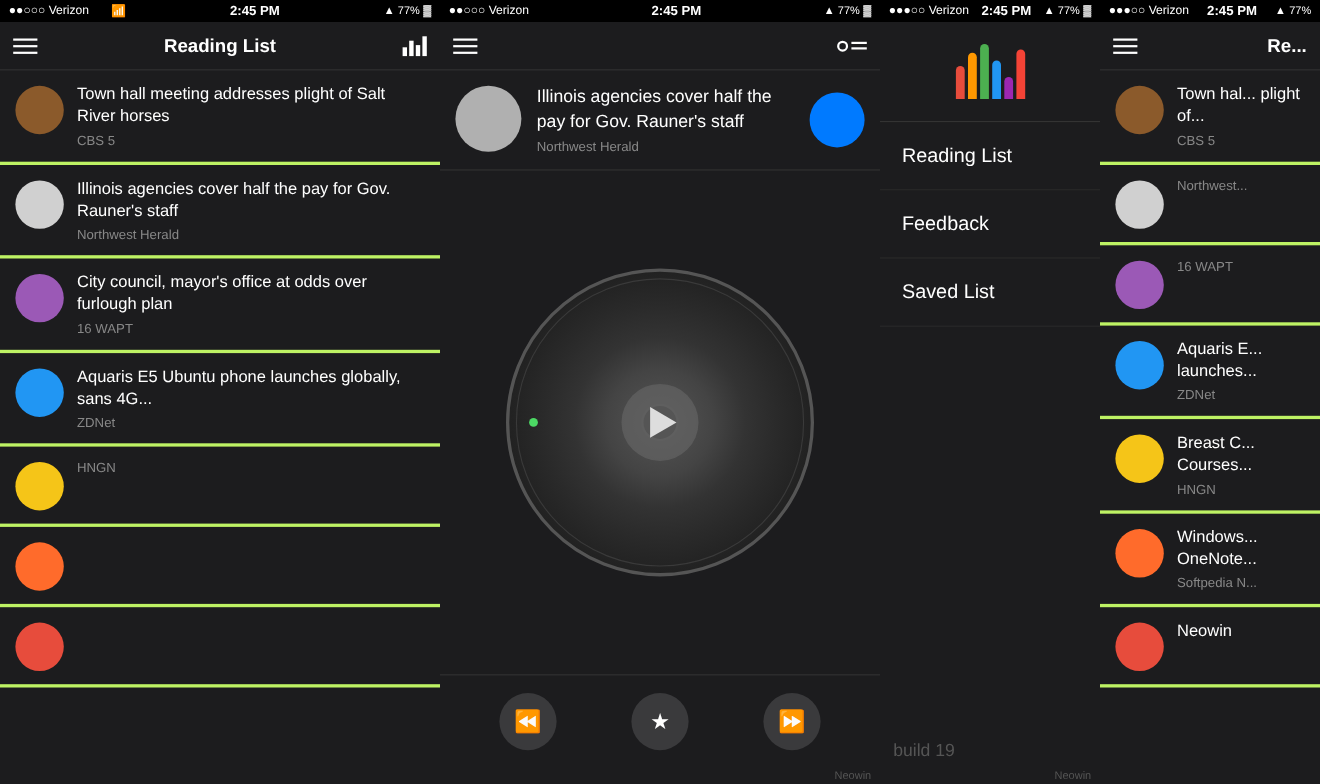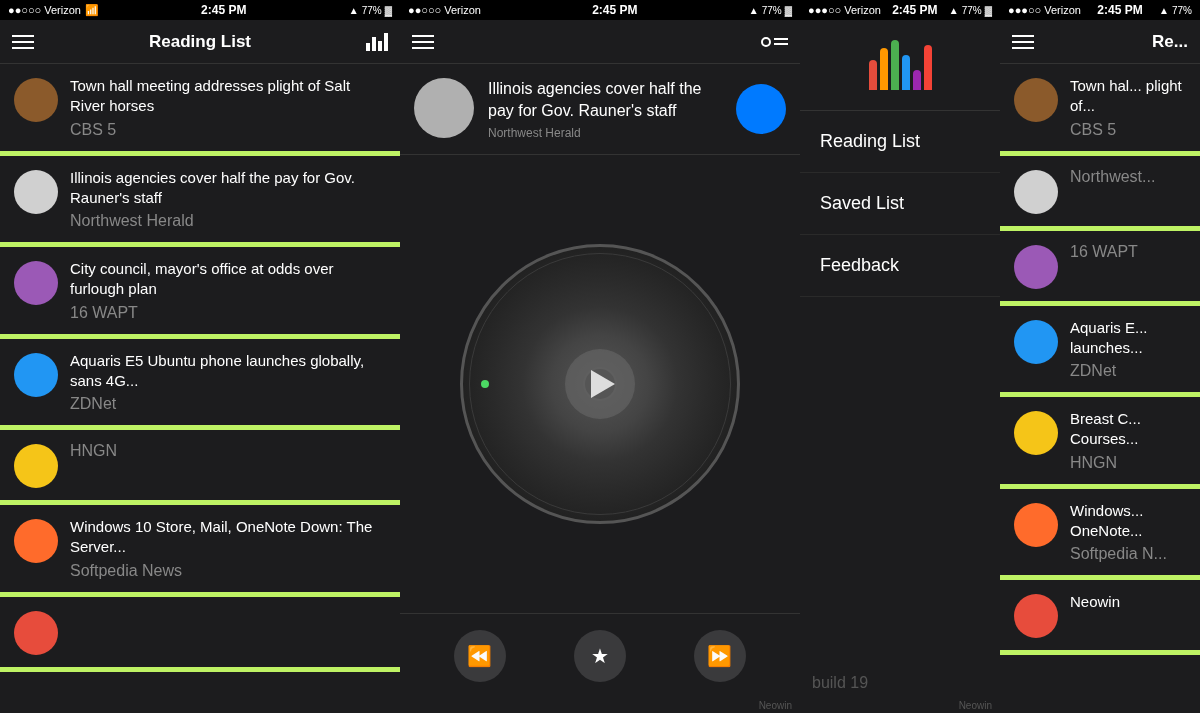--- a/index.html
+++ b/index.html
@@ -28,21 +28,21 @@
       display: flex;
       align-items: center;
       justify-content: space-between;
       padding: 0 8px;
       font-size: 11px;
       font-weight: 500;
       background: #000;
       color: #fff;
       flex-shrink: 0;
     }
-    .status-left { display: flex; align-items: center; gap: 4px; }
+    .status-left { display: flex; align-items: center; gap: 20px; }
     .status-center { font-weight: 600; font-size: 12px; }
     .status-right { display: flex; align-items: center; gap: 3px; font-size: 10px; }
 
     
     .nav-bar {
       height: 44px;
       display: flex;
       align-items: center;
       justify-content: space-between;
       padding: 0 12px;
@@ -62,21 +62,21 @@
 
     
     .panel-reading { width: 400px; }
 
     .reading-list { flex: 1; overflow: hidden; }
 
     .news-item {
       display: flex;
       align-items: flex-start;
       padding: 12px 14px;
-      border-bottom: 5px solid #bef264;
+      border-bottom: 3px solid #bef264;
       cursor: pointer;
       gap: 12px;
     }
 
     .avatar {
       width: 44px;
       height: 44px;
       border-radius: 50%;
       flex-shrink: 0;
       margin-top: 2px;
@@ -84,21 +84,21 @@
 
     .news-text { flex: 1; min-width: 0; }
     .news-headline {
       font-size: 15px;
       font-weight: 400;
       color: #fff;
       line-height: 1.35;
       margin-bottom: 4px;
     }
     .news-source {
-      font-size: 16px;
+      font-size: 12px;
       color: #888;
     }
 
     
     .panel-player { width: 400px; background: #1c1c1e; }
 
     .player-article {
       display: flex;
       align-items: flex-start;
       padding: 14px;
@@ -339,24 +339,20 @@
       </div>
     </div>
     <div class="news-item">
       <div class="avatar" style="background:#F5C518;"></div>
       <div class="news-text">
         <div class="news-source">HNGN</div>
       </div>
     </div>
     <div class="news-item">
       <div class="avatar" style="background:#FF6B2B;"></div>
-      <div class="news-text">
-        <div class="news-headline">Windows 10 Store, Mail, OneNote Down: The Server...</div>
-        <div class="news-source">Softpedia News</div>
-      </div>
     </div>
     <div class="news-item">
       <div class="avatar" style="background:#e74c3c;"></div>
     </div>
   </div>
 </div>
 
 <div class="panel panel-player">
 
   <div class="status-bar">
@@ -433,22 +429,22 @@
       <div class="logo-bar" style="background:#FF9800; height:42px;"></div>
       <div class="logo-bar" style="background:#4CAF50; height:50px;"></div>
       <div class="logo-bar" style="background:#2196F3; height:35px;"></div>
       <div class="logo-bar" style="background:#9C27B0; height:20px;"></div>
       <div class="logo-bar" style="background:#F44336; height:45px;"></div>
     </div>
   </div>
 
   <div class="menu-items">
     <div class="menu-item">Reading List</div>
+    <div class="menu-item">Feedback</div>
     <div class="menu-item">Saved List</div>
-    <div class="menu-item">Feedback</div>
   </div>
   <div class="build-info">build 19</div>
   <div class="neowin-badge">Neowin</div>
 </div>
 
 <div class="panel panel-right">
 
   <div class="status-bar">
     <div class="status-left">
       <span>●●●○○ Verizon</span>

